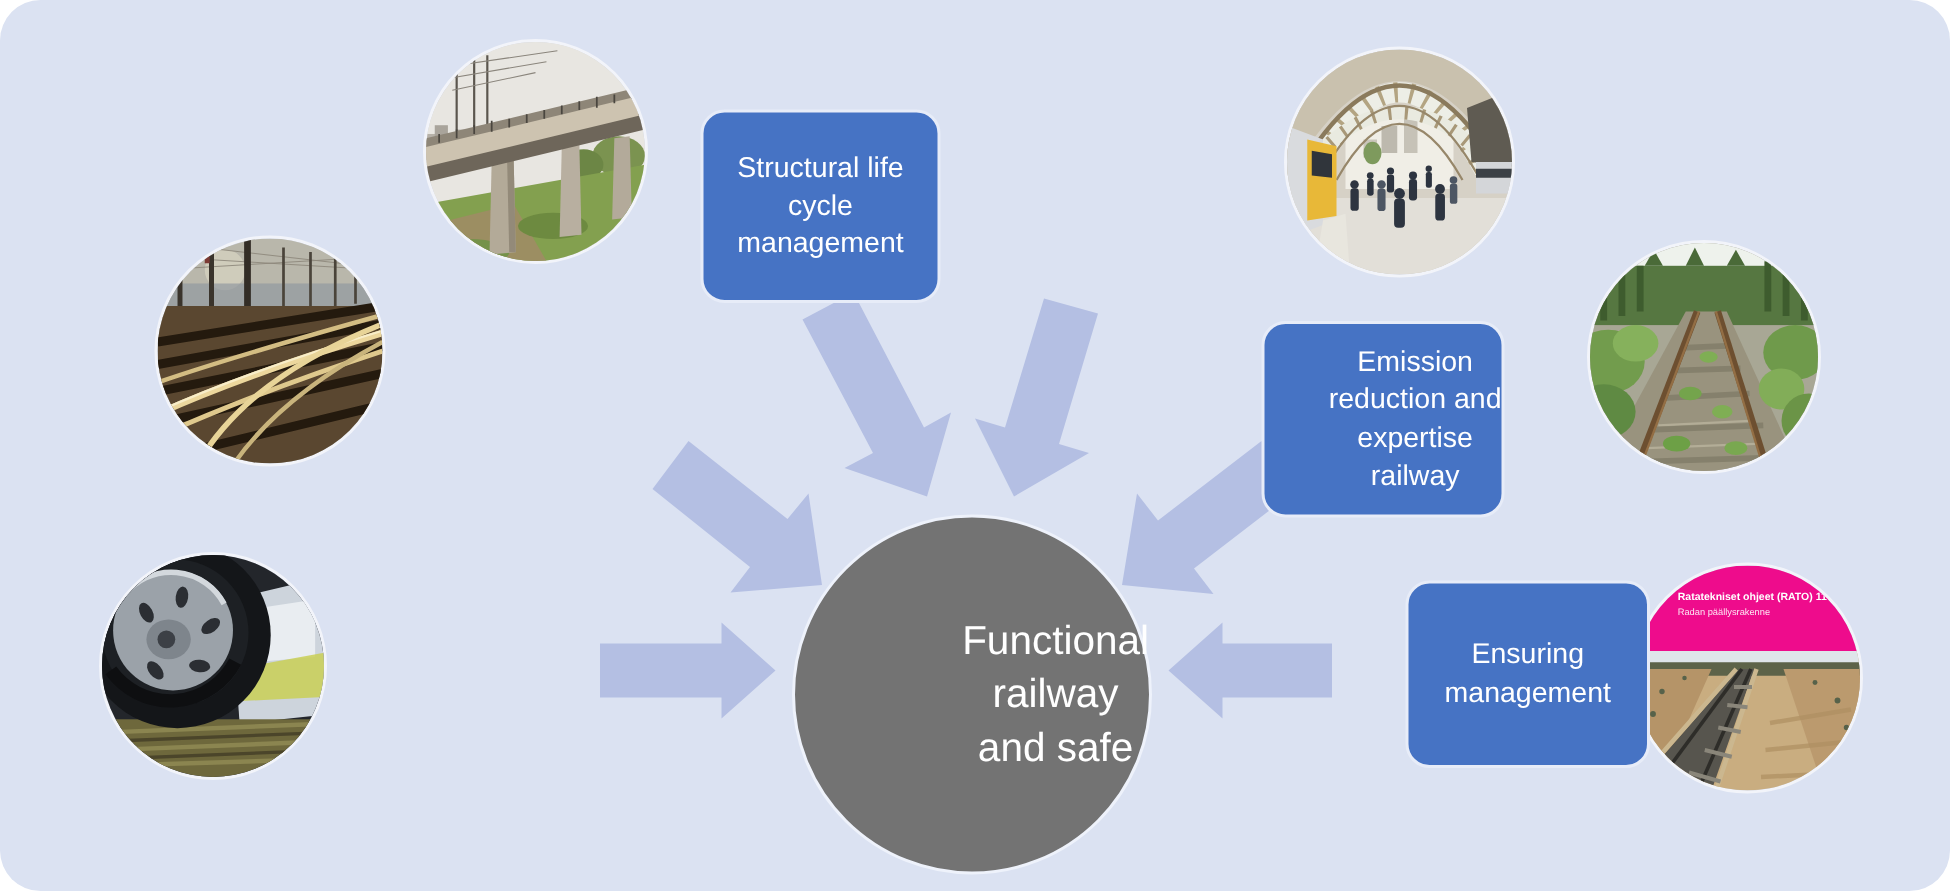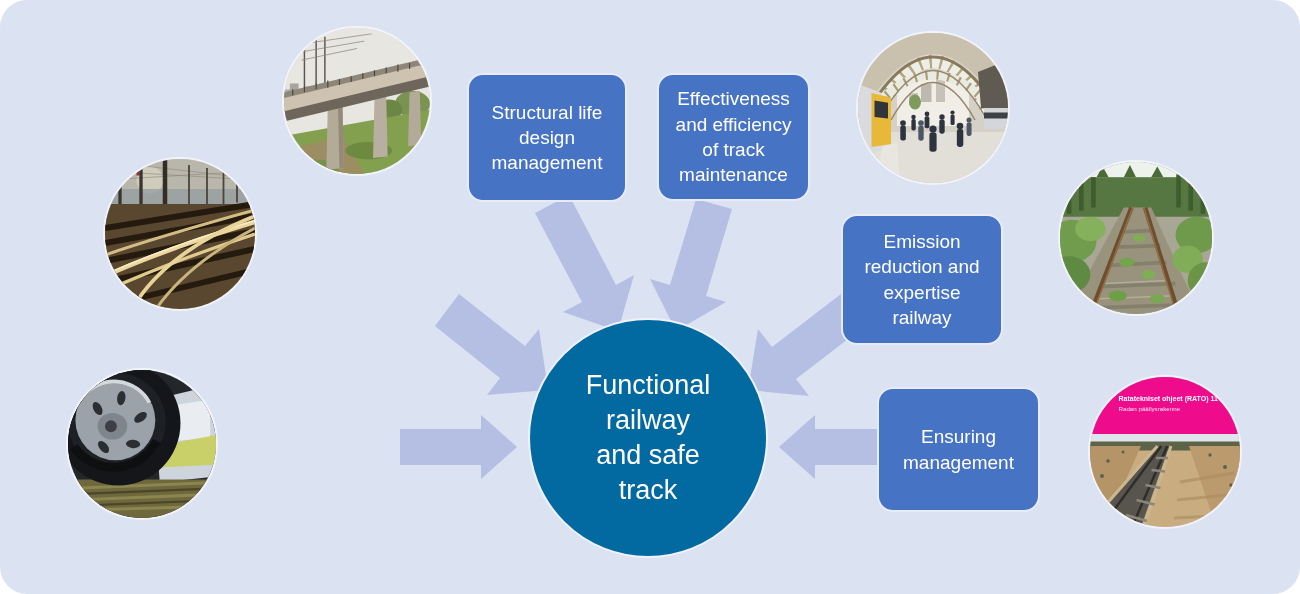--- a/index.html
+++ b/index.html
@@ -14,25 +14,25 @@
     position:absolute;display:flex;align-items:center;justify-content:center;
     background:#4673c4;border:2px solid #e7ecf8;border-radius:16px;
     color:#ffffff;text-align:center;box-sizing:border-box;
   }
   .node-text{font-size:19px;line-height:1.33;}
   .node-text span{display:block;white-space:nowrap;}
   #box-structural-life{left:467px;top:73px;width:160px;height:129px;}
   #box-effectiveness{left:657px;top:73px;width:153px;height:128px;}
   #box-structural-design{left:279px;top:213px;width:164px;height:130px;}
   #box-train-track{left:242px;top:387px;width:161px;height:126px;}
-  #box-emission{left:841px;top:214px;width:162px;height:131px;}
-  #box-ensuring{left:877px;top:387px;width:163px;height:125px;}
+  #box-emission{left:841px;top:214px;width:162px;height:131px;justify-content:flex-end;}
+  #box-ensuring{left:937px;top:387px;width:163px;height:125px;}
   #center-circle{
-    left:528px;top:318px;width:240px;height:240px;border-radius:50%;
-    background:#0369a1;border:2.5px solid #eef2fb;
+    left:528px;top:343px;width:240px;height:240px;border-radius:50%;
+    background:#737373;border:2.5px solid #eef2fb;justify-content:flex-end;
   }
   #center-circle .node-text{font-size:27px;line-height:1.3;}
   .photo{
     position:absolute;border-radius:50%;overflow:hidden;
     border:2px solid #f2f4fa;box-sizing:border-box;background:#cfd4de;
   }
   .photo svg{position:absolute;left:0;top:0;width:100%;height:100%;display:block;}
   #photo-bridge{left:282px;top:26px;width:150px;height:150px;}
   #photo-switch{left:103px;top:157px;width:154px;height:154px;}
   #photo-wheel{left:66px;top:368px;width:152px;height:152px;}
@@ -233,33 +233,25 @@
     </svg>
     <div class="rato-header-text">
       <span class="rato-title">Ratatekniset ohjeet (RATO) 11</span>
       <span class="rato-subtitle">Radan päällysrakenne</span>
     </div>
   </div>
 
   <div class="node" id="box-structural-life">
     <div class="node-text">
       <span>Structural life</span>
-      <span>design</span>
+      <span>cycle</span>
       <span>management</span>
     </div>
   </div>
 
-  <div class="node" id="box-effectiveness">
-    <div class="node-text">
-      <span>Effectiveness</span>
-      <span>and efficiency</span>
-      <span>of track</span>
-      <span>maintenance</span>
-    </div>
-  </div>
 
 
 
   <div class="node" id="box-emission">
     <div class="node-text">
       <span>Emission</span>
       <span>reduction and</span>
       <span>expertise</span>
       <span>railway</span>
     </div>
@@ -270,17 +262,16 @@
       <span>Ensuring</span>
       <span>management</span>
     </div>
   </div>
 
   <div class="node" id="center-circle">
     <div class="node-text">
       <span>Functional</span>
       <span>railway</span>
       <span>and safe</span>
-      <span>track</span>
     </div>
   </div>
 
 </div>
 
 </body></html>

